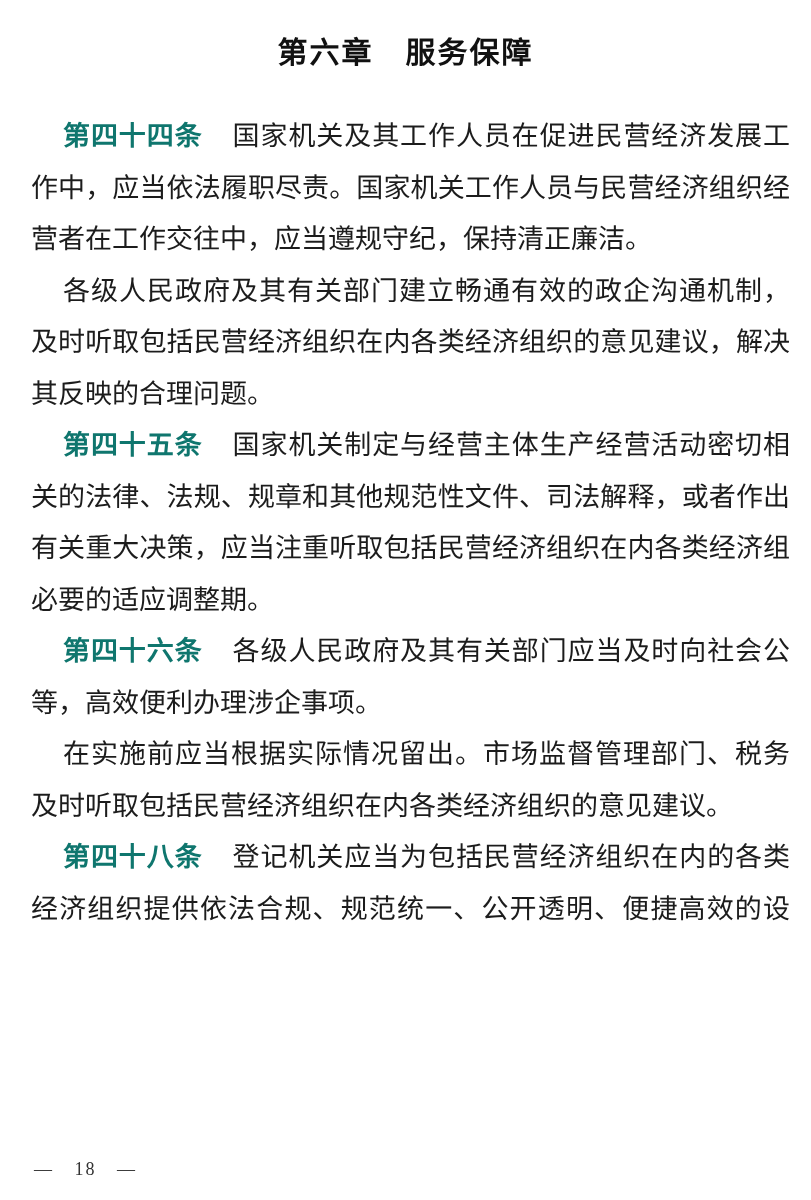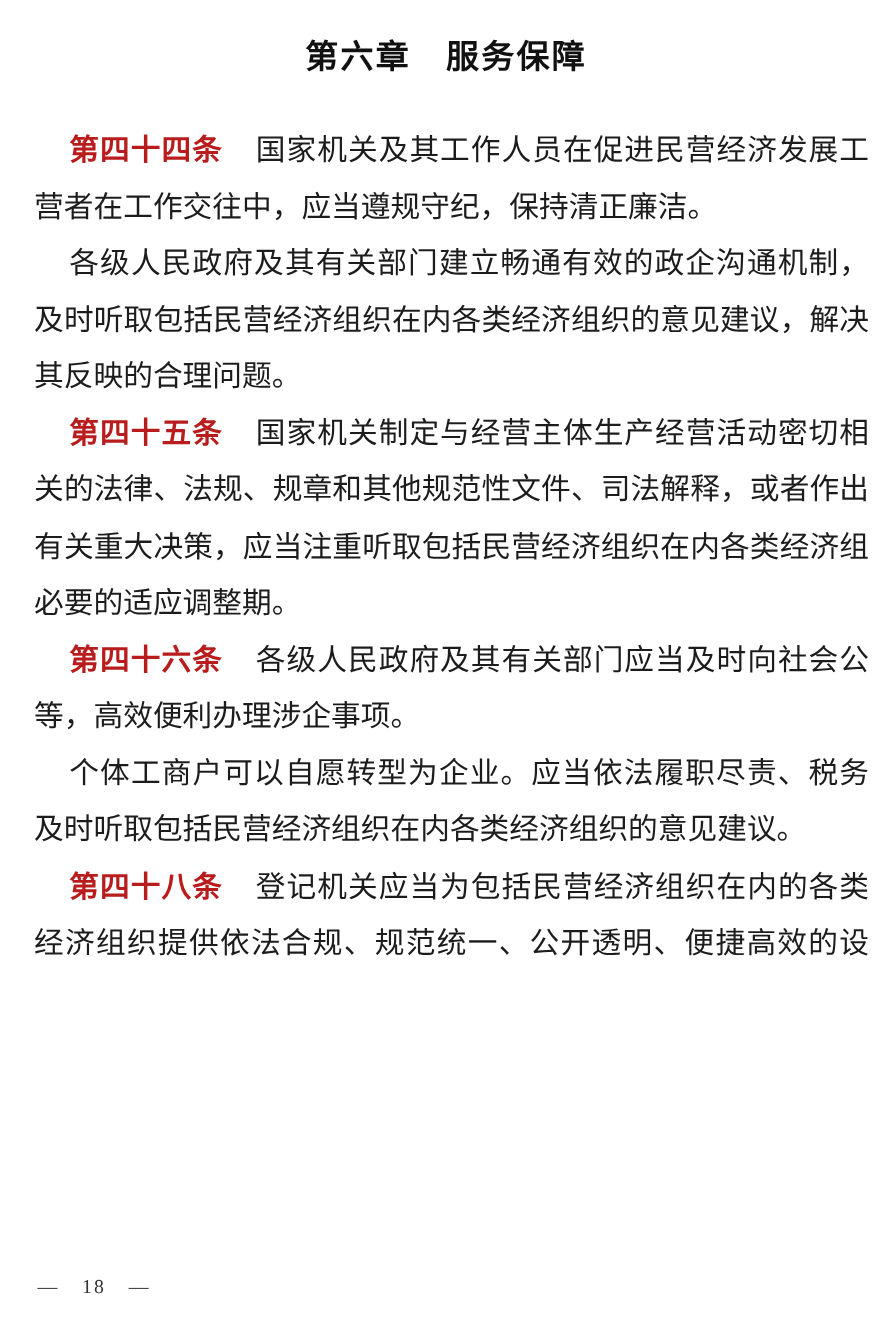--- a/index.html
+++ b/index.html
@@ -52,21 +52,21 @@
   }
   .line.end {
     text-align-last: left;
   }
   .line.indent {
     text-indent: 32px;
   }
   .article-head {
     font-weight: 700;
     font-family: "Liberation Sans", "DejaVu Sans", sans-serif;
-    color: #b91c1c;
+    color: #0f766e;
     margin-right: 30px;
   }
   .page-footer {
     position: absolute;
     left: 34px;
     bottom: 16px;
     font-size: 18px;
     line-height: 30px;
     color: #333333;
     letter-spacing: 2px;
@@ -75,39 +75,40 @@
 </style>
 </head>
 <body>
 
 <div class="page">
   <h1 class="chapter-title">第六章　服务保障</h1>
 
   <div class="doc-body" id="doc-body">
       <div class="para">
         <div class="line indent"><span class="article-head">第四十四条</span><span>国家机关及其工作人员在促进民营经济发展工</span></div>
+        <div class="line">作中，应当依法履职尽责。国家机关工作人员与民营经济组织经</div>
         <div class="line end">营者在工作交往中，应当遵规守纪，保持清正廉洁。</div>
       </div>
       <div class="para">
         <div class="line indent">各级人民政府及其有关部门建立畅通有效的政企沟通机制，</div>
         <div class="line">及时听取包括民营经济组织在内各类经济组织的意见建议，解决</div>
         <div class="line end">其反映的合理问题。</div>
       </div>
       <div class="para">
         <div class="line indent"><span class="article-head">第四十五条</span><span>国家机关制定与经营主体生产经营活动密切相</span></div>
         <div class="line">关的法律、法规、规章和其他规范性文件、司法解释，或者作出</div>
         <div class="line">有关重大决策，应当注重听取包括民营经济组织在内各类经济组</div>
         <div class="line end">必要的适应调整期。</div>
       </div>
       <div class="para">
         <div class="line indent"><span class="article-head">第四十六条</span><span>各级人民政府及其有关部门应当及时向社会公</span></div>
         <div class="line end">等，高效便利办理涉企事项。</div>
       </div>
       <div class="para">
-        <div class="line indent">个体工商户可以自愿转型为企业。应当依法履职尽责、税务</div>
+        <div class="line indent">在实施前应当根据实际情况留出。市场监督管理部门、税务</div>
         <div class="line end">及时听取包括民营经济组织在内各类经济组织的意见建议。</div>
       </div>
       <div class="para">
         <div class="line indent"><span class="article-head">第四十八条</span><span>登记机关应当为包括民营经济组织在内的各类</span></div>
         <div class="line">经济组织提供依法合规、规范统一、公开透明、便捷高效的设</div>
       </div>
     </div>
 
   <div class="page-footer">— 18 —</div>
 </div>

